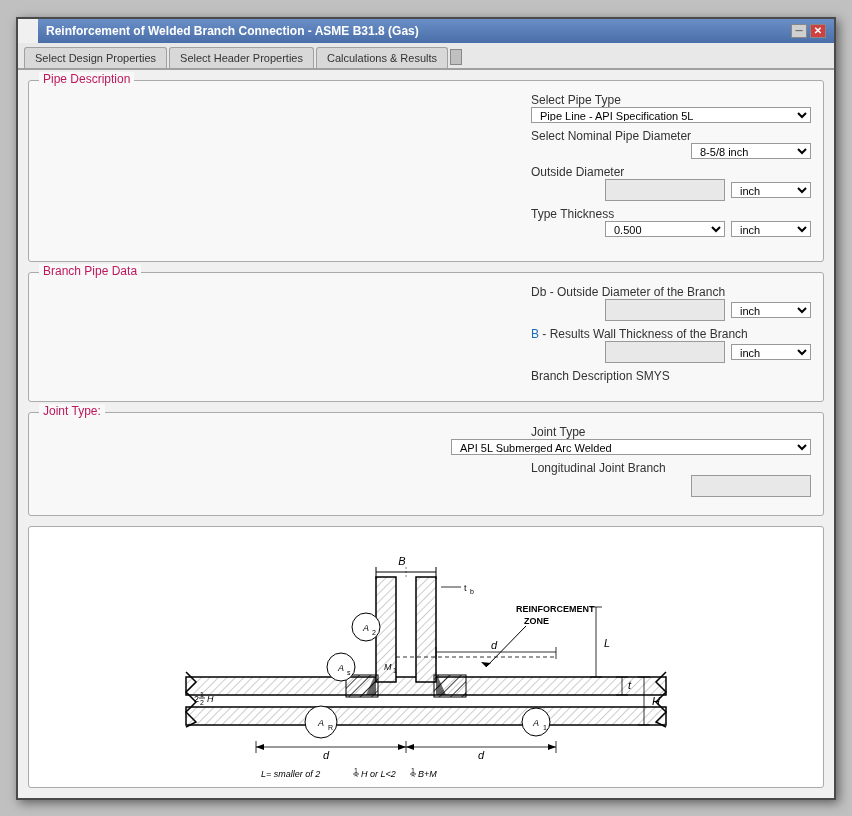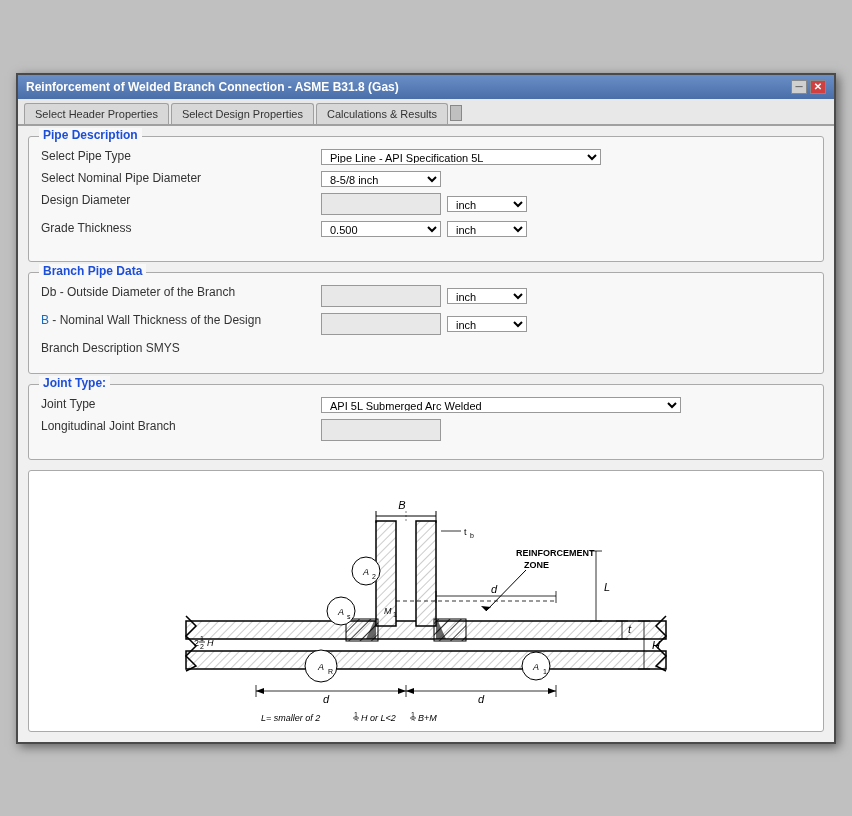--- a/index.html
+++ b/index.html
@@ -20,20 +20,21 @@
     }
     .title-bar {
       background: linear-gradient(to bottom, #6a8ec6 0%, #4a6ea8 100%);
       color: white;
       padding: 5px 8px;
       display: flex;
       justify-content: space-between;
       align-items: center;
       font-size: 12px;
       font-weight: bold;
+      margin-left: 20px;
     }
     .title-bar-buttons {
       display: flex;
       gap: 3px;
     }
     .title-btn {
       width: 16px;
       height: 14px;
       font-size: 10px;
       border: 1px solid #888;
@@ -80,29 +81,30 @@
       padding: 8px 12px 12px 12px;
       position: relative;
       background: #f8f8f8;
     }
     .section-title {
       position: absolute;
       top: -9px;
       left: 10px;
       background: #f8f8f8;
       padding: 0 4px;
-      font-weight: bold;
+      font-weight: normal;
       font-size: 12px;
-      color: #1d4ed8;
+      color: #be185d;
     }
     .field-row {
       display: flex;
-      align-items: flex-start;
+      align-items: flex-end;
       margin-bottom: 6px;
       margin-top: 4px;
+      flex-direction: column;
     }
     .field-label {
       width: 280px;
       font-size: 12px;
       color: #333;
       flex-shrink: 0;
     }
     .field-controls {
       display: flex;
       align-items: center;
@@ -163,24 +165,24 @@
   <div class="title-bar">
     <span>Reinforcement of Welded Branch Connection - ASME B31.8 (Gas)</span>
     <div class="title-bar-buttons">
       <div class="title-btn minimize">─</div>
       <div class="title-btn close">✕</div>
     </div>
   </div>
 
   <div class="tabs">
     <div class="tab">
+      <span>Select Design Properties</span>
+    </div>
+    <div class="tab">
       <span>Select Header Properties</span>
-    </div>
-    <div class="tab">
-      <span>Select Design Properties</span>
     </div>
     <div class="tab">
       <span>Calculations &amp; Results</span>
     </div>
     <div class="scroll-indicator"></div>
   </div>
 
   <div class="content">
 
     <div class="section">
@@ -198,31 +200,31 @@
       <div class="field-row">
         <div class="field-label">Select Nominal Pipe Diameter</div>
         <div class="field-controls">
           <select class="diameter-select">
             <option>8-5/8 inch</option>
           </select>
         </div>
       </div>
 
       <div class="field-row">
-        <div class="field-label">Design Diameter</div>
+        <div class="field-label">Outside Diameter</div>
         <div class="field-controls">
           <input type="text" class="value-input" readonly="" style="">
           <select class="unit-select">
             <option>inch</option>
           </select>
         </div>
       </div>
 
       <div class="field-row">
-        <div class="field-label">Grade Thickness</div>
+        <div class="field-label">Type Thickness</div>
         <div class="field-controls">
           <select class="diameter-select">
             <option>0.500</option>
           </select>
           <select class="unit-select">
             <option>inch</option>
           </select>
         </div>
       </div>
 
@@ -238,21 +240,21 @@
         <div class="field-controls">
           <input type="text" class="value-input" readonly="" style="">
           <select class="unit-select">
             <option>inch</option>
           </select>
         </div>
       </div>
 
       <div class="field-row">
         <div class="field-label">
-          <span style="color:#1a6bbf;">B</span><span> - Nominal Wall Thickness of the Design</span>
+          <span style="color:#1a6bbf;">B</span><span> - Results Wall Thickness of the Branch</span>
         </div>
         <div class="field-controls">
           <input type="text" class="value-input" readonly="" style="">
           <select class="unit-select">
             <option>inch</option>
           </select>
         </div>
       </div>
 
       <div class="field-row">

